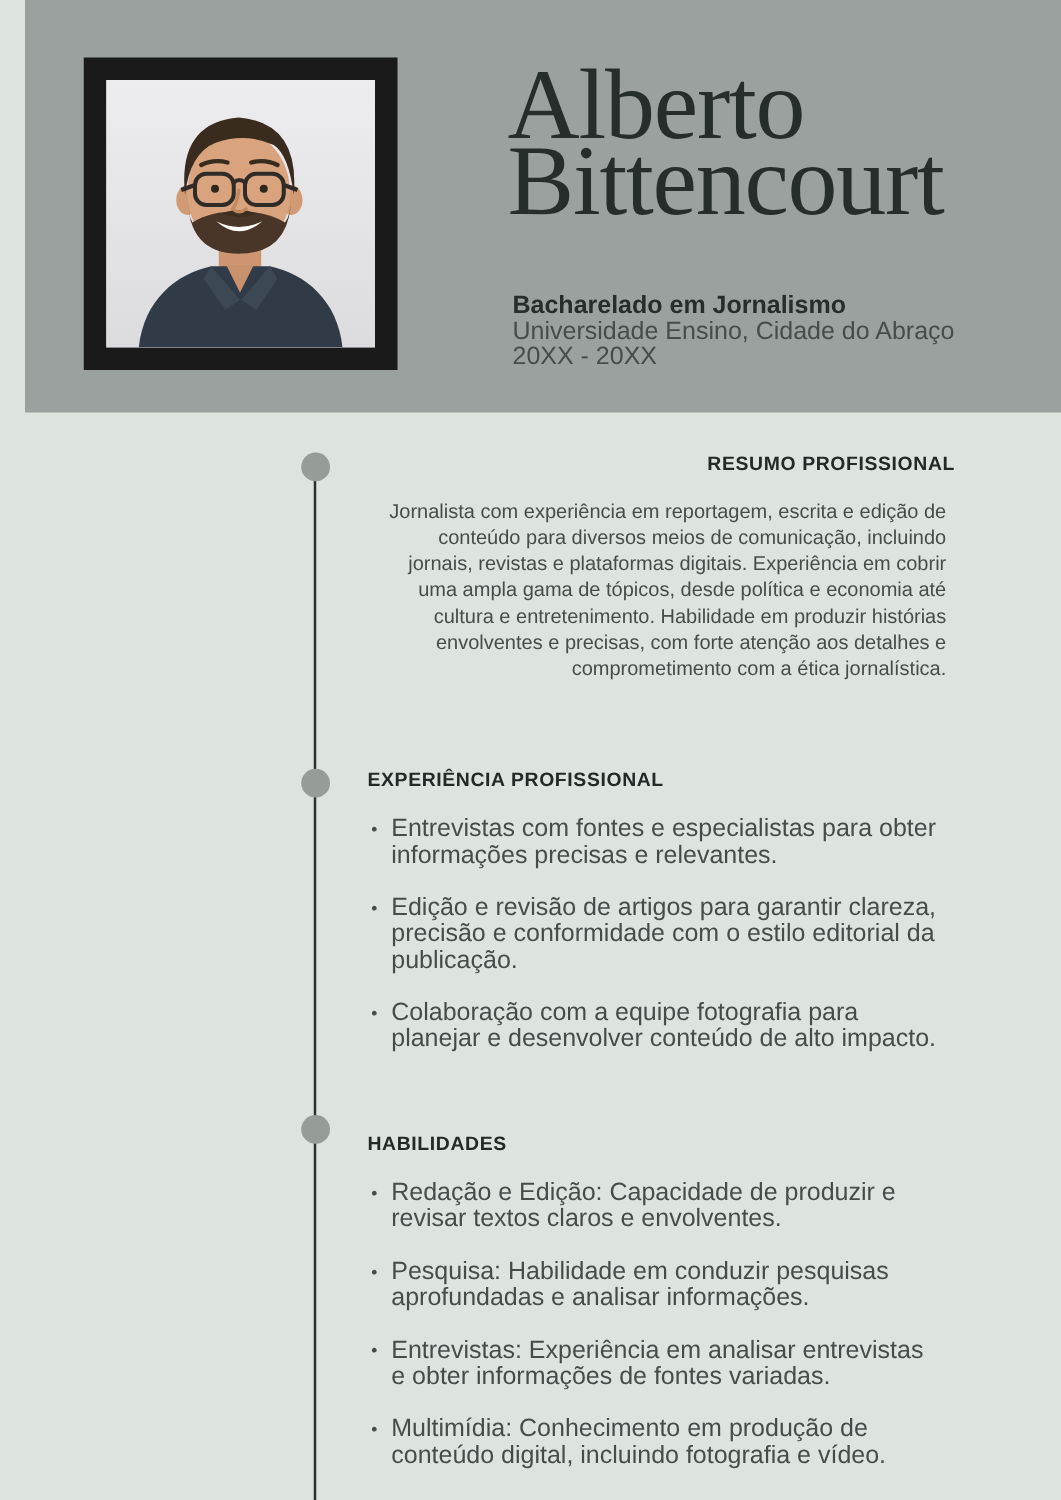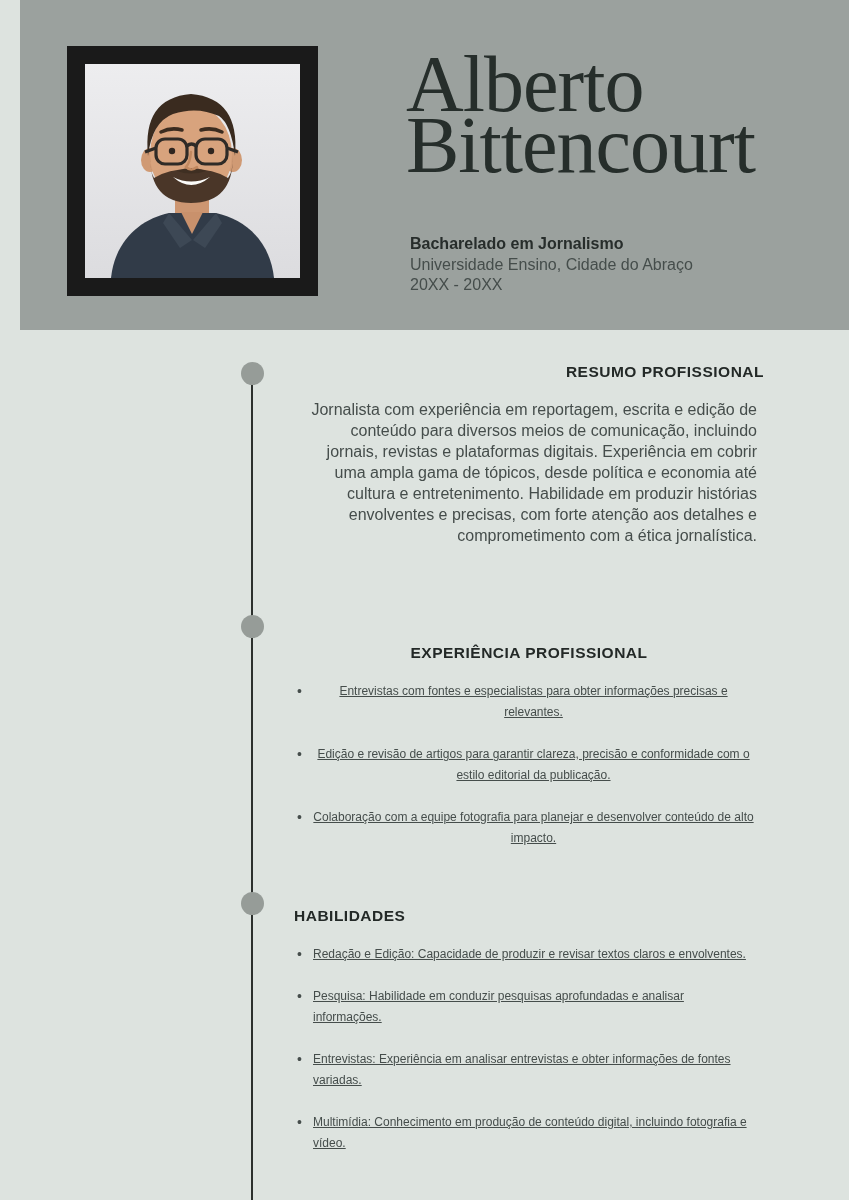--- a/index.html
+++ b/index.html
@@ -45,21 +45,21 @@
     line-height: 60.5px;
     font-weight: 400;
     color: #262e2b;
     letter-spacing: -1px;
     white-space: nowrap;
   }
 
   .edu {
     position: absolute;
     left: 390px; top: 234px;
-    font-size: 16px;
+    font-size: 20px;
     line-height: 20.5px;
     color: #454d4b;
   }
   .edu .degree {
     font-weight: bold;
     color: #272d2b;
   }
 
   
   .timeline-line {
@@ -78,21 +78,21 @@
   .dot-2 { left: 241px; top: 615px; }
   .dot-3 { left: 241px; top: 892px; }
 
   
   .section {
     position: absolute;
     left: 294px;
     width: 470px;
   }
   .sec-1 { top: 361px; text-align: right; }
-  .sec-2 { top: 642px; text-align: center; }
+  .sec-2 { top: 614px; }
   .sec-3 { top: 891px; margin-top: 14px; }
 
   .section h2 {
     font-size: 15.5px;
     font-weight: bold;
     letter-spacing: 0.5px;
     line-height: 21px;
     color: #232927;
   }
 
@@ -106,25 +106,24 @@
   }
 
   .section ul {
     margin-top: 18px;
     list-style: none;
   }
   .section li {
     position: relative;
     padding-left: 19px;
     width: 460px;
-    font-size: 12px;
+    font-size: 20px;
     line-height: 21px;
     color: #454d4b;
     margin-bottom: 21px;
-    text-decoration: underline;
   }
   .section li::before {
     content: "\2022";
     position: absolute;
     left: 3px; top: 0;
     font-size: 14px;
     color: #454d4b;
   }
 </style>
 </head>

